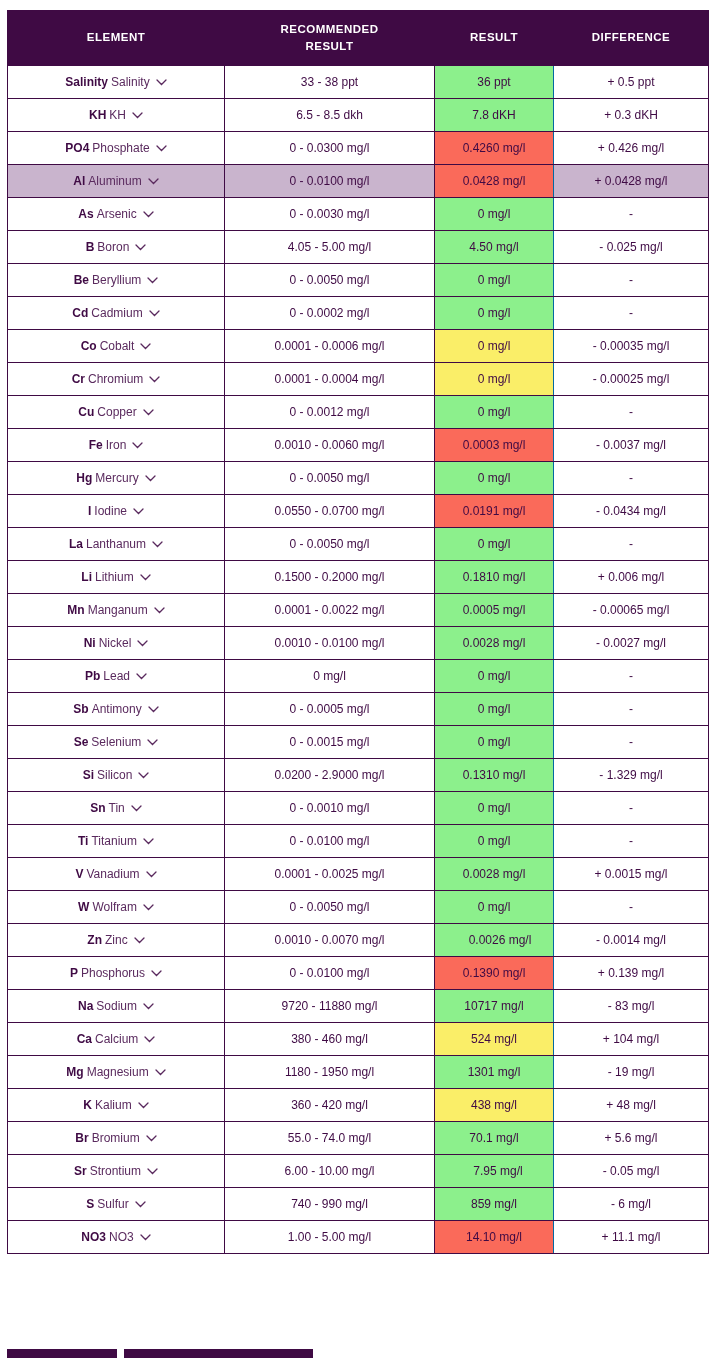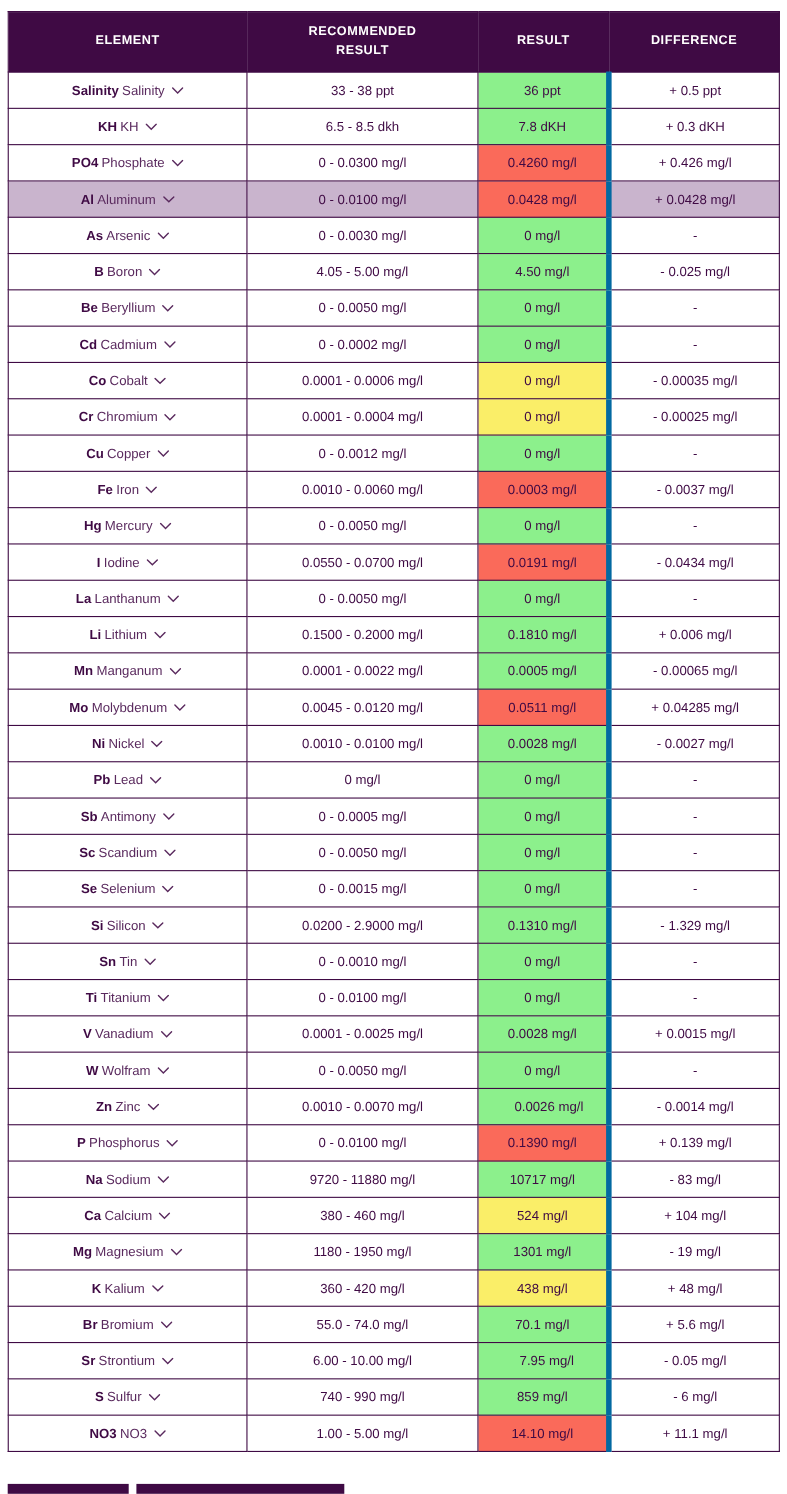--- a/index.html
+++ b/index.html
@@ -79,21 +79,21 @@
     margin-left: 6px;
     vertical-align: middle;
   }
   .chev svg { display: block; }
 
   td.result-green  { background: #8cf08c !important; border-top-color:#8cf08c; }
   td.result-red    { background: #fa6a5a !important; }
   td.result-yellow { background: #faee68 !important; }
 
   
-  tbody td.cell-result { border-left: 1px solid #3f0a44; border-right: 5px solid #0369a1; }
+  tbody td.cell-result { border-left: 1px solid #3f0a44; border-right: 1px solid #0369a1; }
 
   .bottom-bars {
     position: absolute;
     left: 7px;
     top: 1349px;
     display: flex;
     gap: 7px;
   }
   .bar {
     height: 9px;
@@ -261,56 +261,40 @@
         </tr>
         <tr>
           <td class="cell-element"><span class="el-symbol">Mn</span><span class="el-name">Manganum</span><span class="chev"><svg width="11" height="7" viewBox="0 0 11 7">
                 <path d="M1 1 L5.5 5.5 L10 1" fill="none" stroke="#5a2a5e" stroke-width="1.3" stroke-linecap="round"></path>
               </svg></span></td>
           <td class="cell-recommended">0.0001 - 0.0022 mg/l</td>
           <td class="cell-result result-green" style="border-top-color: rgb(140, 240, 140); margin-top: 32px;">0.0005 mg/l</td>
           <td class="cell-difference">- 0.00065 mg/l</td>
         </tr>
         <tr>
-          <td class="cell-element"><span class="el-symbol">Mo</span><span class="el-name">Molybdenum</span><span class="chev"><svg width="11" height="7" viewBox="0 0 11 7">
-                <path d="M1 1 L5.5 5.5 L10 1" fill="none" stroke="#5a2a5e" stroke-width="1.3" stroke-linecap="round"></path>
-              </svg></span></td>
-          <td class="cell-recommended">0.0045 - 0.0120 mg/l</td>
-          <td class="cell-result result-red">0.0511 mg/l</td>
-          <td class="cell-difference">+ 0.04285 mg/l</td>
-        </tr>
-        <tr>
           <td class="cell-element"><span class="el-symbol">Ni</span><span class="el-name">Nickel</span><span class="chev"><svg width="11" height="7" viewBox="0 0 11 7">
                 <path d="M1 1 L5.5 5.5 L10 1" fill="none" stroke="#5a2a5e" stroke-width="1.3" stroke-linecap="round"></path>
               </svg></span></td>
           <td class="cell-recommended">0.0010 - 0.0100 mg/l</td>
           <td class="cell-result result-green">0.0028 mg/l</td>
           <td class="cell-difference">- 0.0027 mg/l</td>
         </tr>
         <tr>
           <td class="cell-element"><span class="el-symbol">Pb</span><span class="el-name">Lead</span><span class="chev"><svg width="11" height="7" viewBox="0 0 11 7">
                 <path d="M1 1 L5.5 5.5 L10 1" fill="none" stroke="#5a2a5e" stroke-width="1.3" stroke-linecap="round"></path>
               </svg></span></td>
           <td class="cell-recommended">0 mg/l</td>
           <td class="cell-result result-green" style="border-top-color: rgb(140, 240, 140);">0 mg/l</td>
           <td class="cell-difference">-</td>
         </tr>
         <tr>
           <td class="cell-element"><span class="el-symbol">Sb</span><span class="el-name">Antimony</span><span class="chev"><svg width="11" height="7" viewBox="0 0 11 7">
                 <path d="M1 1 L5.5 5.5 L10 1" fill="none" stroke="#5a2a5e" stroke-width="1.3" stroke-linecap="round"></path>
               </svg></span></td>
           <td class="cell-recommended">0 - 0.0005 mg/l</td>
-          <td class="cell-result result-green" style="border-top-color: rgb(140, 240, 140);">0 mg/l</td>
-          <td class="cell-difference">-</td>
-        </tr>
-        <tr>
-          <td class="cell-element"><span class="el-symbol">Sc</span><span class="el-name">Scandium</span><span class="chev"><svg width="11" height="7" viewBox="0 0 11 7">
-                <path d="M1 1 L5.5 5.5 L10 1" fill="none" stroke="#5a2a5e" stroke-width="1.3" stroke-linecap="round"></path>
-              </svg></span></td>
-          <td class="cell-recommended">0 - 0.0050 mg/l</td>
           <td class="cell-result result-green" style="border-top-color: rgb(140, 240, 140);">0 mg/l</td>
           <td class="cell-difference">-</td>
         </tr>
         <tr>
           <td class="cell-element"><span class="el-symbol">Se</span><span class="el-name">Selenium</span><span class="chev"><svg width="11" height="7" viewBox="0 0 11 7">
                 <path d="M1 1 L5.5 5.5 L10 1" fill="none" stroke="#5a2a5e" stroke-width="1.3" stroke-linecap="round"></path>
               </svg></span></td>
           <td class="cell-recommended">0 - 0.0015 mg/l</td>
           <td class="cell-result result-green" style="border-top-color: rgb(140, 240, 140);">0 mg/l</td>
           <td class="cell-difference">-</td>

